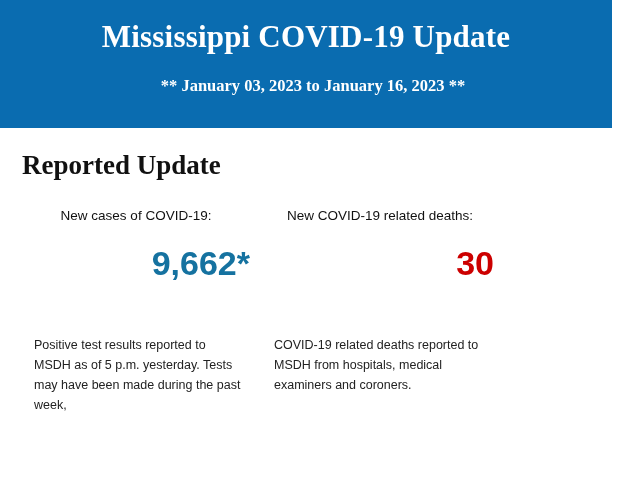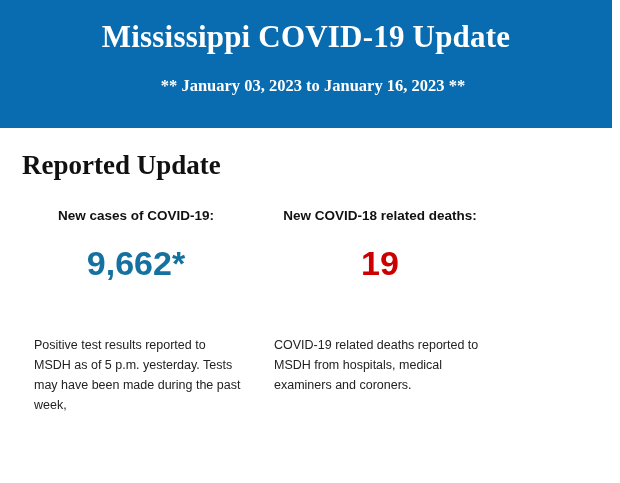--- a/index.html
+++ b/index.html
@@ -57,26 +57,26 @@
     padding: 0 18px 0 14px;
   }
   .stat-col {
     width: 50%;
     box-sizing: border-box;
     padding: 0 8px;
   }
   .stat-label {
     text-align: center;
     font-size: 13.5px;
-    font-weight: bold;
+    font-weight: normal;
     color: #111111;
     line-height: 18px;
   }
   .stat-value {
-    text-align: center;
+    text-align: right;
     font-size: 34px;
     font-weight: bold;
     margin-top: 18px;
     line-height: 40px;
   }
   .stat-value.cases {
     color: #1572a0;
   }
   .stat-value.deaths {
     color: #cc0000;
@@ -110,20 +110,20 @@
 
   <div class="stats-row">
 
     <div class="stat-col col-left">
       <div class="stat-label">New cases of COVID-19:</div>
       <div class="stat-value cases">9,662*</div>
       <div class="stat-note">Positive test results reported to MSDH as of 5 p.m. yesterday. Tests may have been made during the past week,</div>
     </div>
 
     <div class="stat-col col-right">
-      <div class="stat-label">New COVID-18 related deaths:</div>
-      <div class="stat-value deaths">19</div>
+      <div class="stat-label">New COVID-19 related deaths:</div>
+      <div class="stat-value deaths">30</div>
       <div class="stat-note">COVID-19 related deaths reported to MSDH from hospitals, medical examiners and coroners.</div>
     </div>
 
   </div>
 
 </div>
 
 </body></html>

